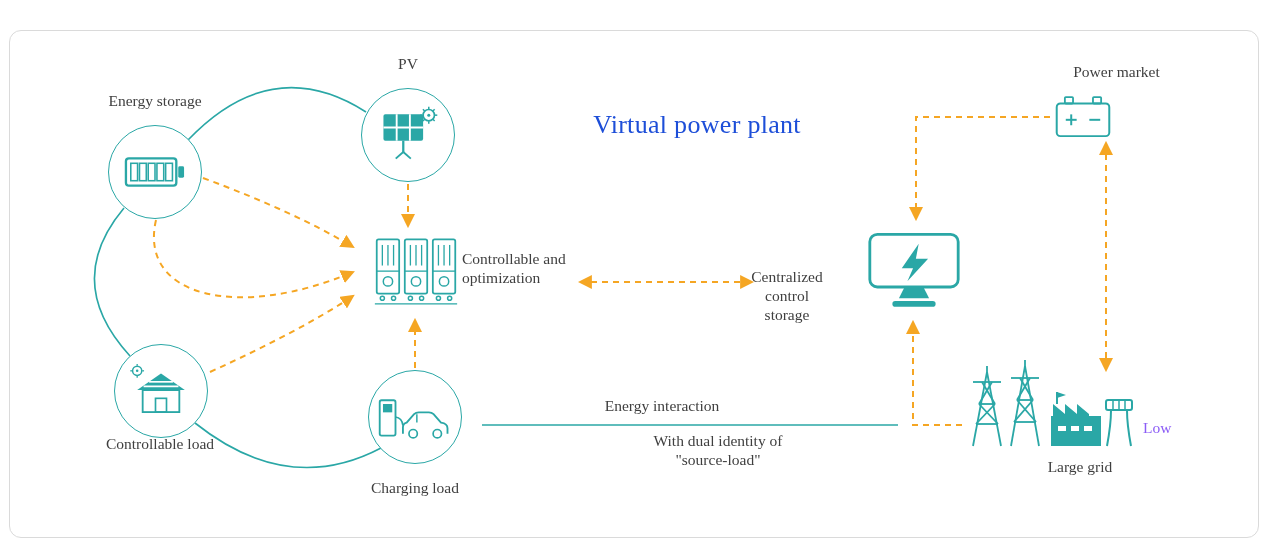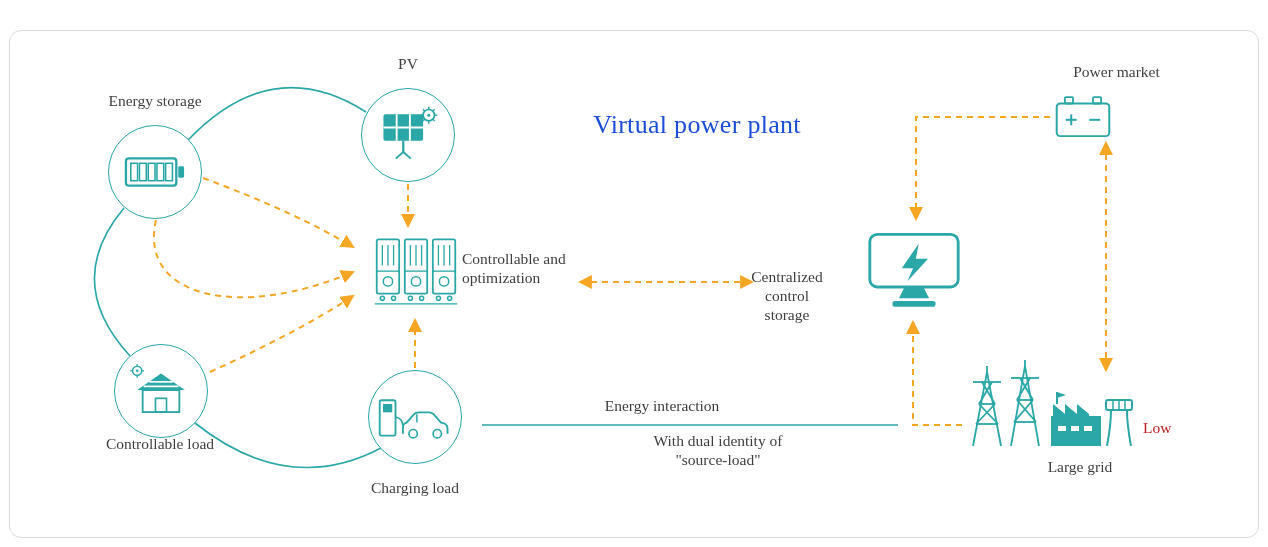--- a/index.html
+++ b/index.html
@@ -35,21 +35,21 @@
     color:#3f3f3f;
   }
   .label.left{text-align:left;}
   .title{
     position:absolute;
     font-size:26px;
     color:#1d4ed8;
     text-align:center;
     letter-spacing:.3px;
   }
-  .teal-text{color:#b91c1c;}
+  .teal-text{color:#8b5cf6;}
   .iconbox{position:absolute;display:flex;align-items:center;justify-content:center;}
 </style>
 </head>
 <body>
 
 <div class="canvas">
 
   <div class="frame"></div>
 
   <svg class="layer" width="1268" height="547" viewBox="0 0 1268 547">

